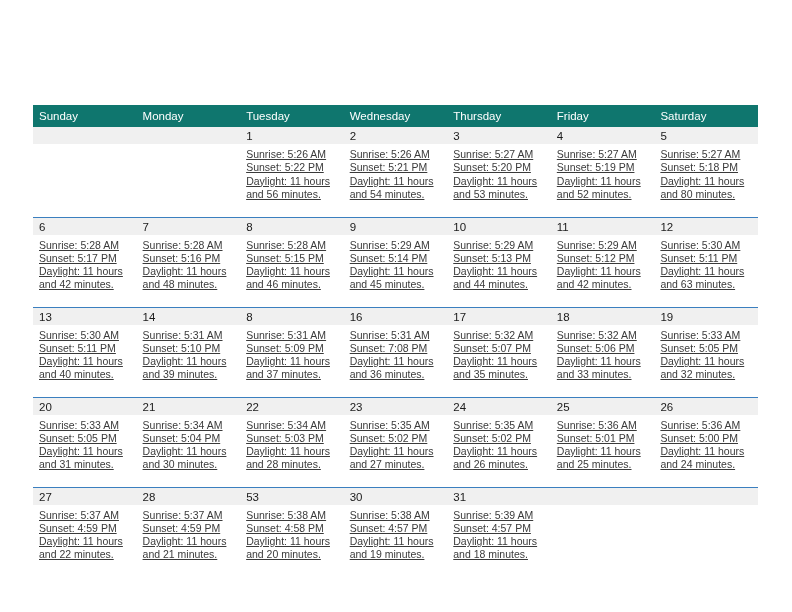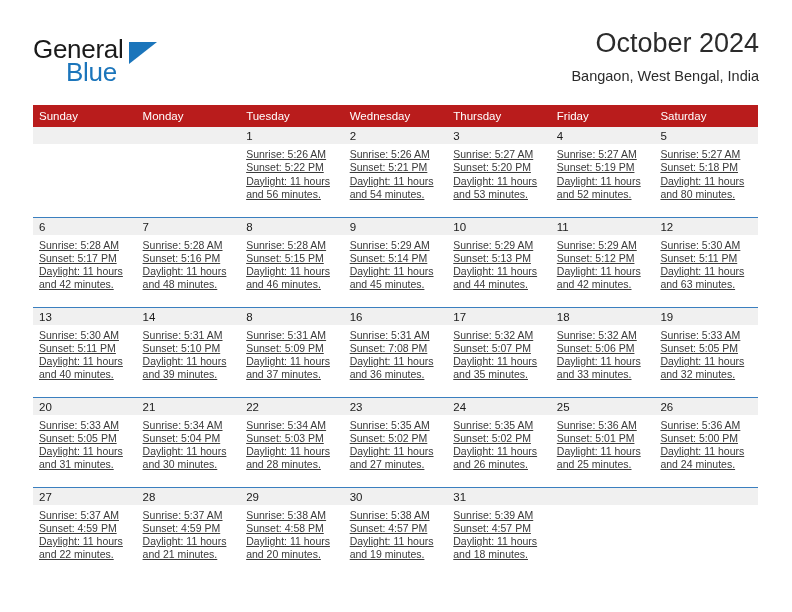--- a/index.html
+++ b/index.html
@@ -86,21 +86,21 @@
   
   .calendar {
     position: absolute;
     left: 33px;
     top: 105px;
     width: 725px;
     border-collapse: collapse;
     table-layout: fixed;
   }
   .calendar th {
-    background: #b91c1c;
+    background: #0f766e;
     color: #ffffff;
     font-size: 11.5px;
     font-weight: normal;
     text-align: left;
     padding: 5px 0 5px 6px;
     height: 19px;
     box-sizing: border-box;
   }
   .calendar td {
     vertical-align: top;
@@ -133,34 +133,20 @@
   }
   .daylight-line2 {
     white-space: nowrap;
   }
 </style>
 </head>
 <body>
 
 <div class="page">
 
-  <div class="header">
-
-    <div class="logo">
-      <span class="logo-general">General</span>
-      <span class="logo-triangle"></span>
-      <span class="logo-blue">Blue</span>
-    </div>
-
-    <div class="title-block">
-      <div class="cal-title">October 2024</div>
-      <div class="cal-subtitle">Bangaon, West Bengal, India</div>
-    </div>
-
-  </div>
 
   <table class="calendar">
     <colgroup>
       <col style="width:14.2857%">
         <col style="width:14.2857%">
         <col style="width:14.2857%">
       <col style="width:14.2857%">
         <col style="width:14.2857%">
         <col style="width:14.2857%">
       <col style="width:14.2858%">
@@ -455,21 +441,21 @@
         <td>
           <div class="daynum">28</div>
           <div class="cell-body">
             <div>Sunrise: 5:37 AM</div>
             <div>Sunset: 4:59 PM</div>
             <div>Daylight: 11 hours</div>
             <div class="daylight-line2">and 21 minutes.</div>
           </div>
         </td>
         <td>
-          <div class="daynum">29</div>
+          <div class="daynum">53</div>
           <div class="cell-body">
             <div>Sunrise: 5:38 AM</div>
             <div>Sunset: 4:58 PM</div>
             <div>Daylight: 11 hours</div>
             <div class="daylight-line2">and 20 minutes.</div>
           </div>
         </td>
         <td>
           <div class="daynum">30</div>
           <div class="cell-body">

